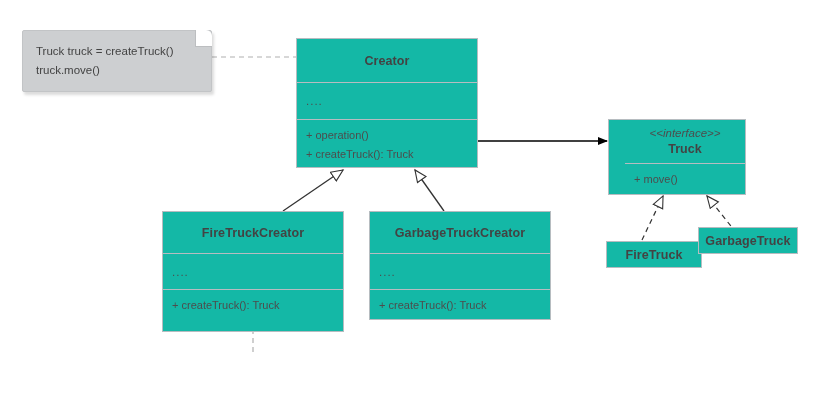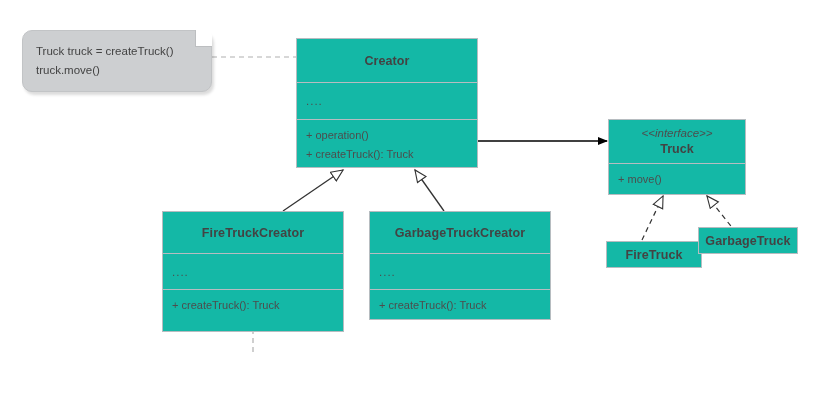--- a/index.html
+++ b/index.html
@@ -81,21 +81,21 @@
     display: flex;
     align-items: center;
     justify-content: center;
   }
   
   .uml-note {
     position: absolute;
     box-sizing: border-box;
     background: #cdcfd1;
     border: 1px solid #c2c4c6;
-    border-radius: 10px;
+    border-radius: 2px;
     color: #434343;
     font-size: 11.5px;
     box-shadow: 2px 3px 3px rgba(0,0,0,0.14);
     z-index: 2;
   }
   .uml-note-body {
     padding: 11px 13px;
     line-height: 19px;
     white-space: pre-line;
   }
@@ -157,21 +157,21 @@
     </div>
     <div class="uml-compartment" style="height:37px;">
       <div class="uml-attrs">....</div>
     </div>
     <div class="uml-compartment" style="height:49px;">
       <div class="uml-member">+ operation()</div>
       <div class="uml-member">+ createTruck(): Truck</div>
     </div>
   </div>
 
-  <div class="uml-class" style="left:608px; top:119px; width:138px; height:76px;">
+  <div class="uml-class" style="left:608px; top:119px; width:138px; height:76px;padding-left:16px;">
     <div class="uml-compartment" style="height:44px;">
       <div class="uml-stereotype">&lt;&lt;interface&gt;&gt;</div>
       <div class="uml-name-line">Truck</div>
     </div>
     <div class="uml-compartment" style="height:31px;">
       <div class="uml-member">+ move()</div>
     </div>
   </div>
 
   <div class="uml-class" style="left:162px; top:211px; width:182px; height:121px;">

